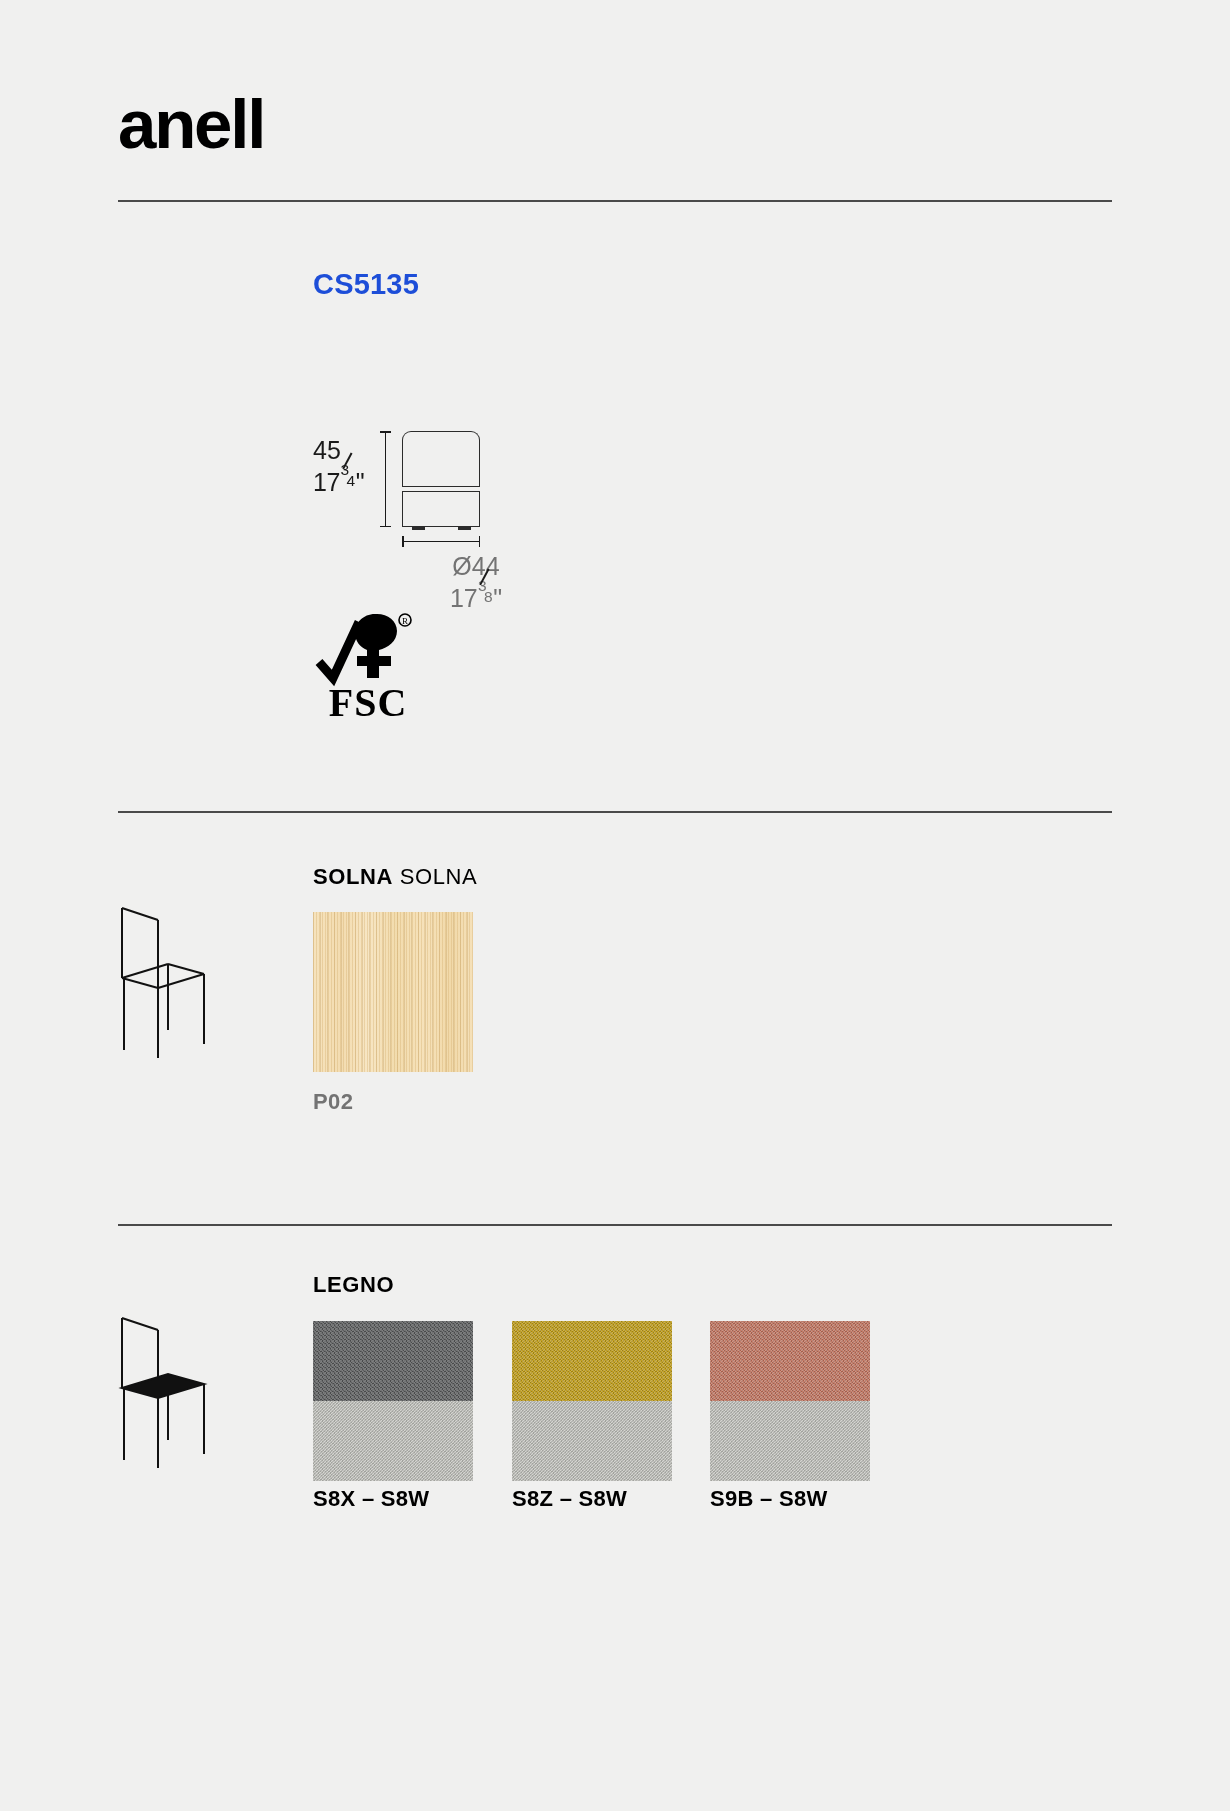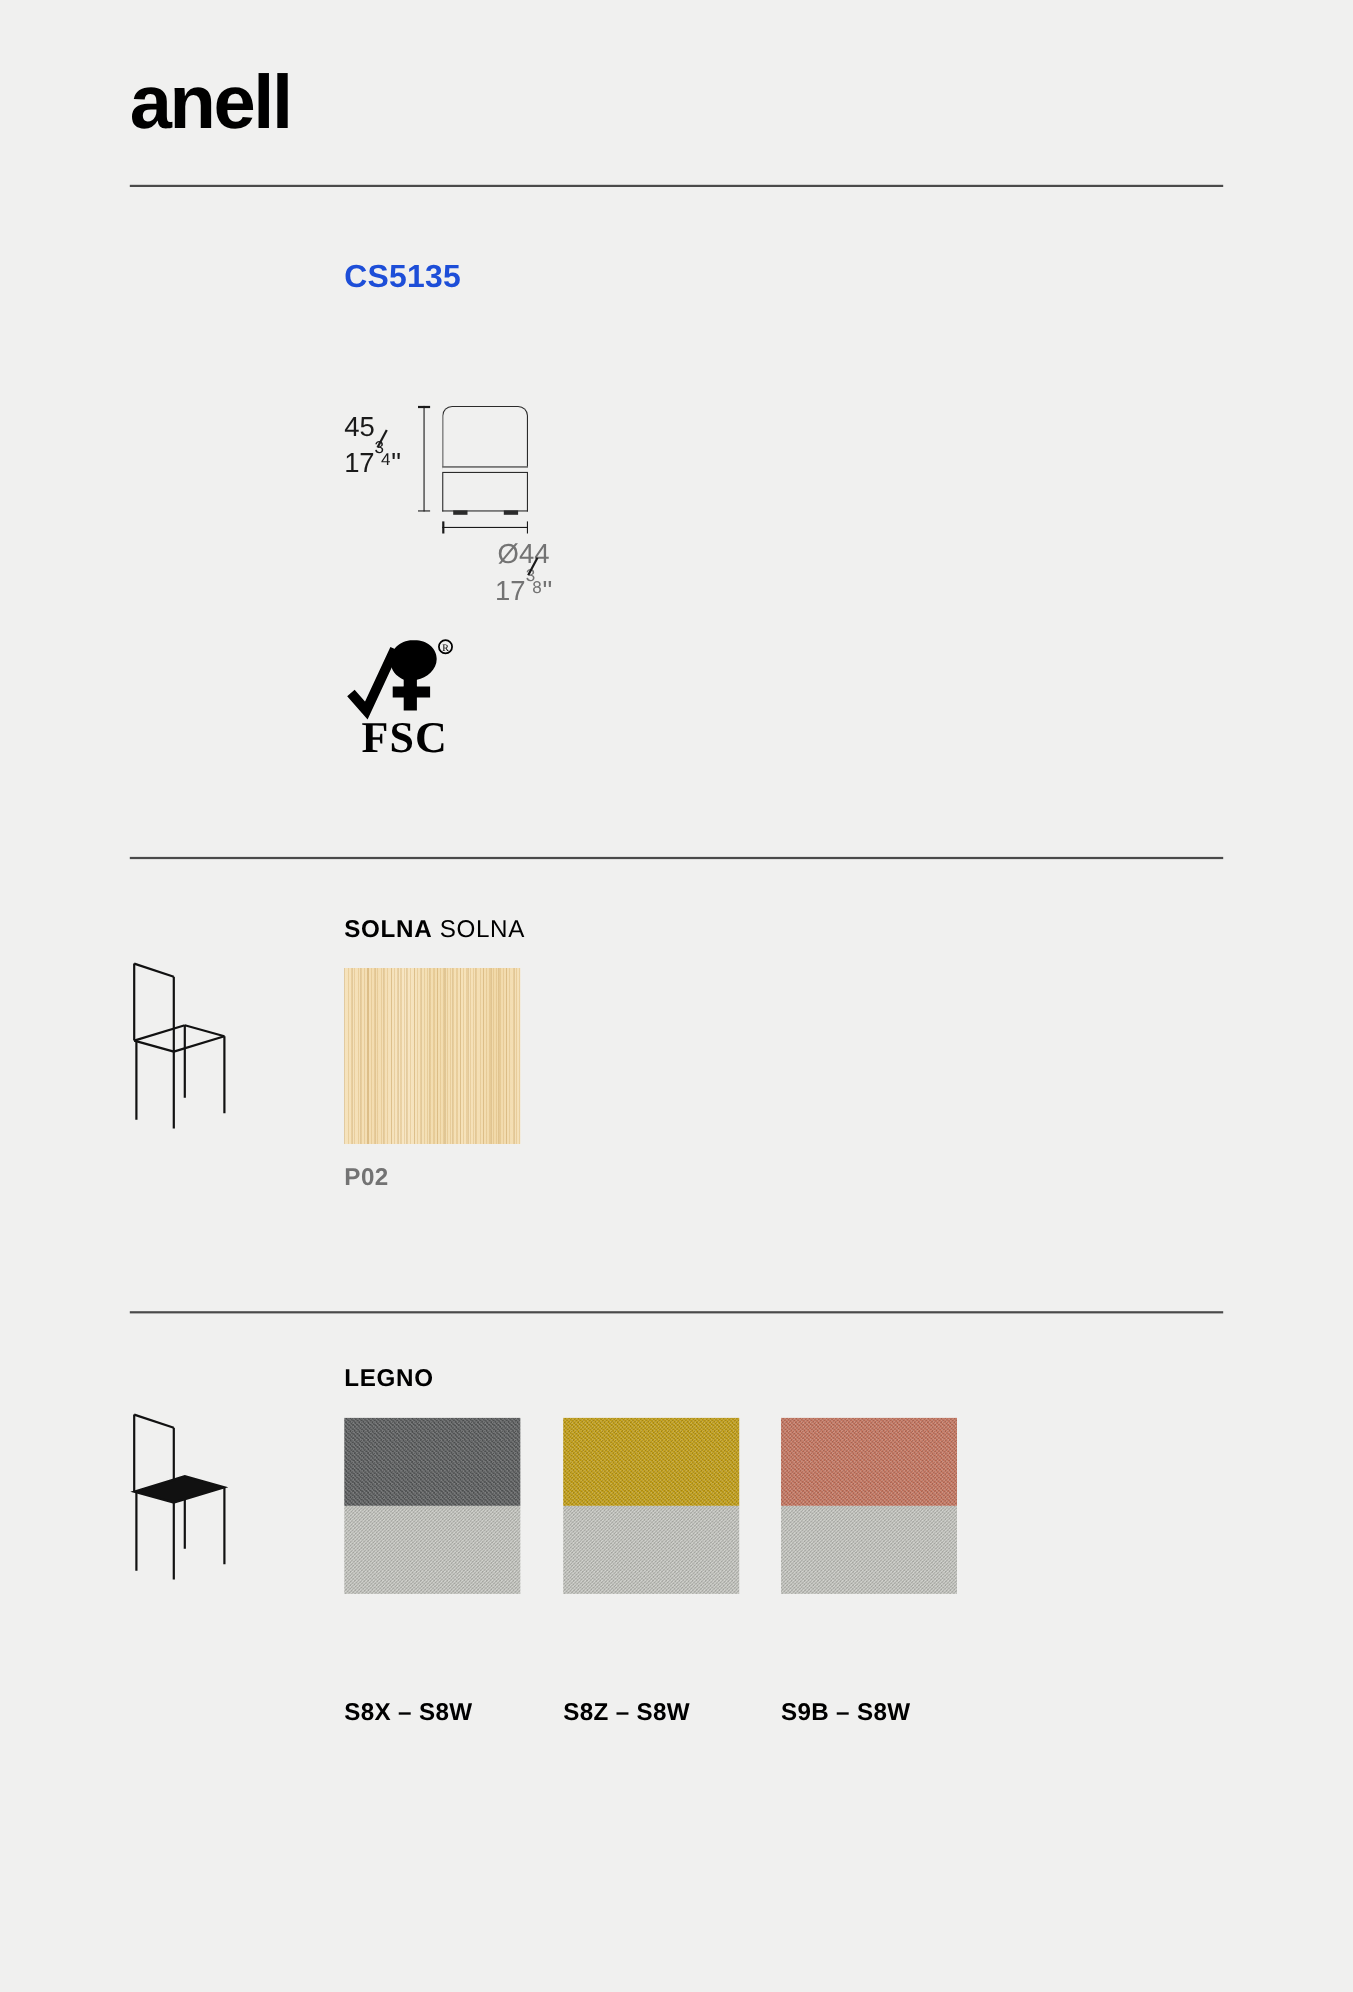--- a/index.html
+++ b/index.html
@@ -10,20 +10,21 @@
     background: #f0f0ef;
     font-family: "Liberation Sans", sans-serif;
     color: #111;
     overflow: hidden;
   }
   .page {
     position: relative;
     width: 1230px;
     height: 1563px;
     background: #f0f0ef;
+    margin-top: 32px;
   }
 
   
   .brand {
     position: absolute;
     left: 118px;
     top: 58px;
     font-size: 69px;
     font-weight: 700;
     letter-spacing: -2.2px;
@@ -51,21 +52,21 @@
     font-size: 29px;
     font-weight: 700;
     letter-spacing: 0.2px;
     color: #1d4ed8;
   }
 
   
   .dim-block {
     position: absolute;
     left: 305px;
-    top: 361px;
+    top: 391px;
     width: 260px;
     height: 160px;
   }
   .dim-height-text {
     position: absolute;
     left: 8px;
     top: 12px;
     width: 70px;
     text-align: left;
     font-size: 25px;
@@ -285,21 +286,21 @@
     height: 100%;
     background-size: 4px 4px, 3px 3px, 100% 100%;
     background-image:
       repeating-linear-gradient(45deg, rgba(255,255,255,0.22) 0 1px, rgba(0,0,0,0.0) 1px 2px),
       repeating-linear-gradient(-45deg, rgba(0,0,0,0.20) 0 1px, rgba(0,0,0,0.0) 1px 2px),
       linear-gradient(0deg, var(--c), var(--c));
   }
 
   .fabric-code {
     position: absolute;
-    top: 1544px;
+    top: 1454px;
     font-size: 22px;
     font-weight: 700;
     letter-spacing: 0.3px;
     color: #000;
     white-space: nowrap;
   }
   .fc1 { left: 313px; }
   .fc2 { left: 512px; }
   .fc3 { left: 710px; }
 </style>

